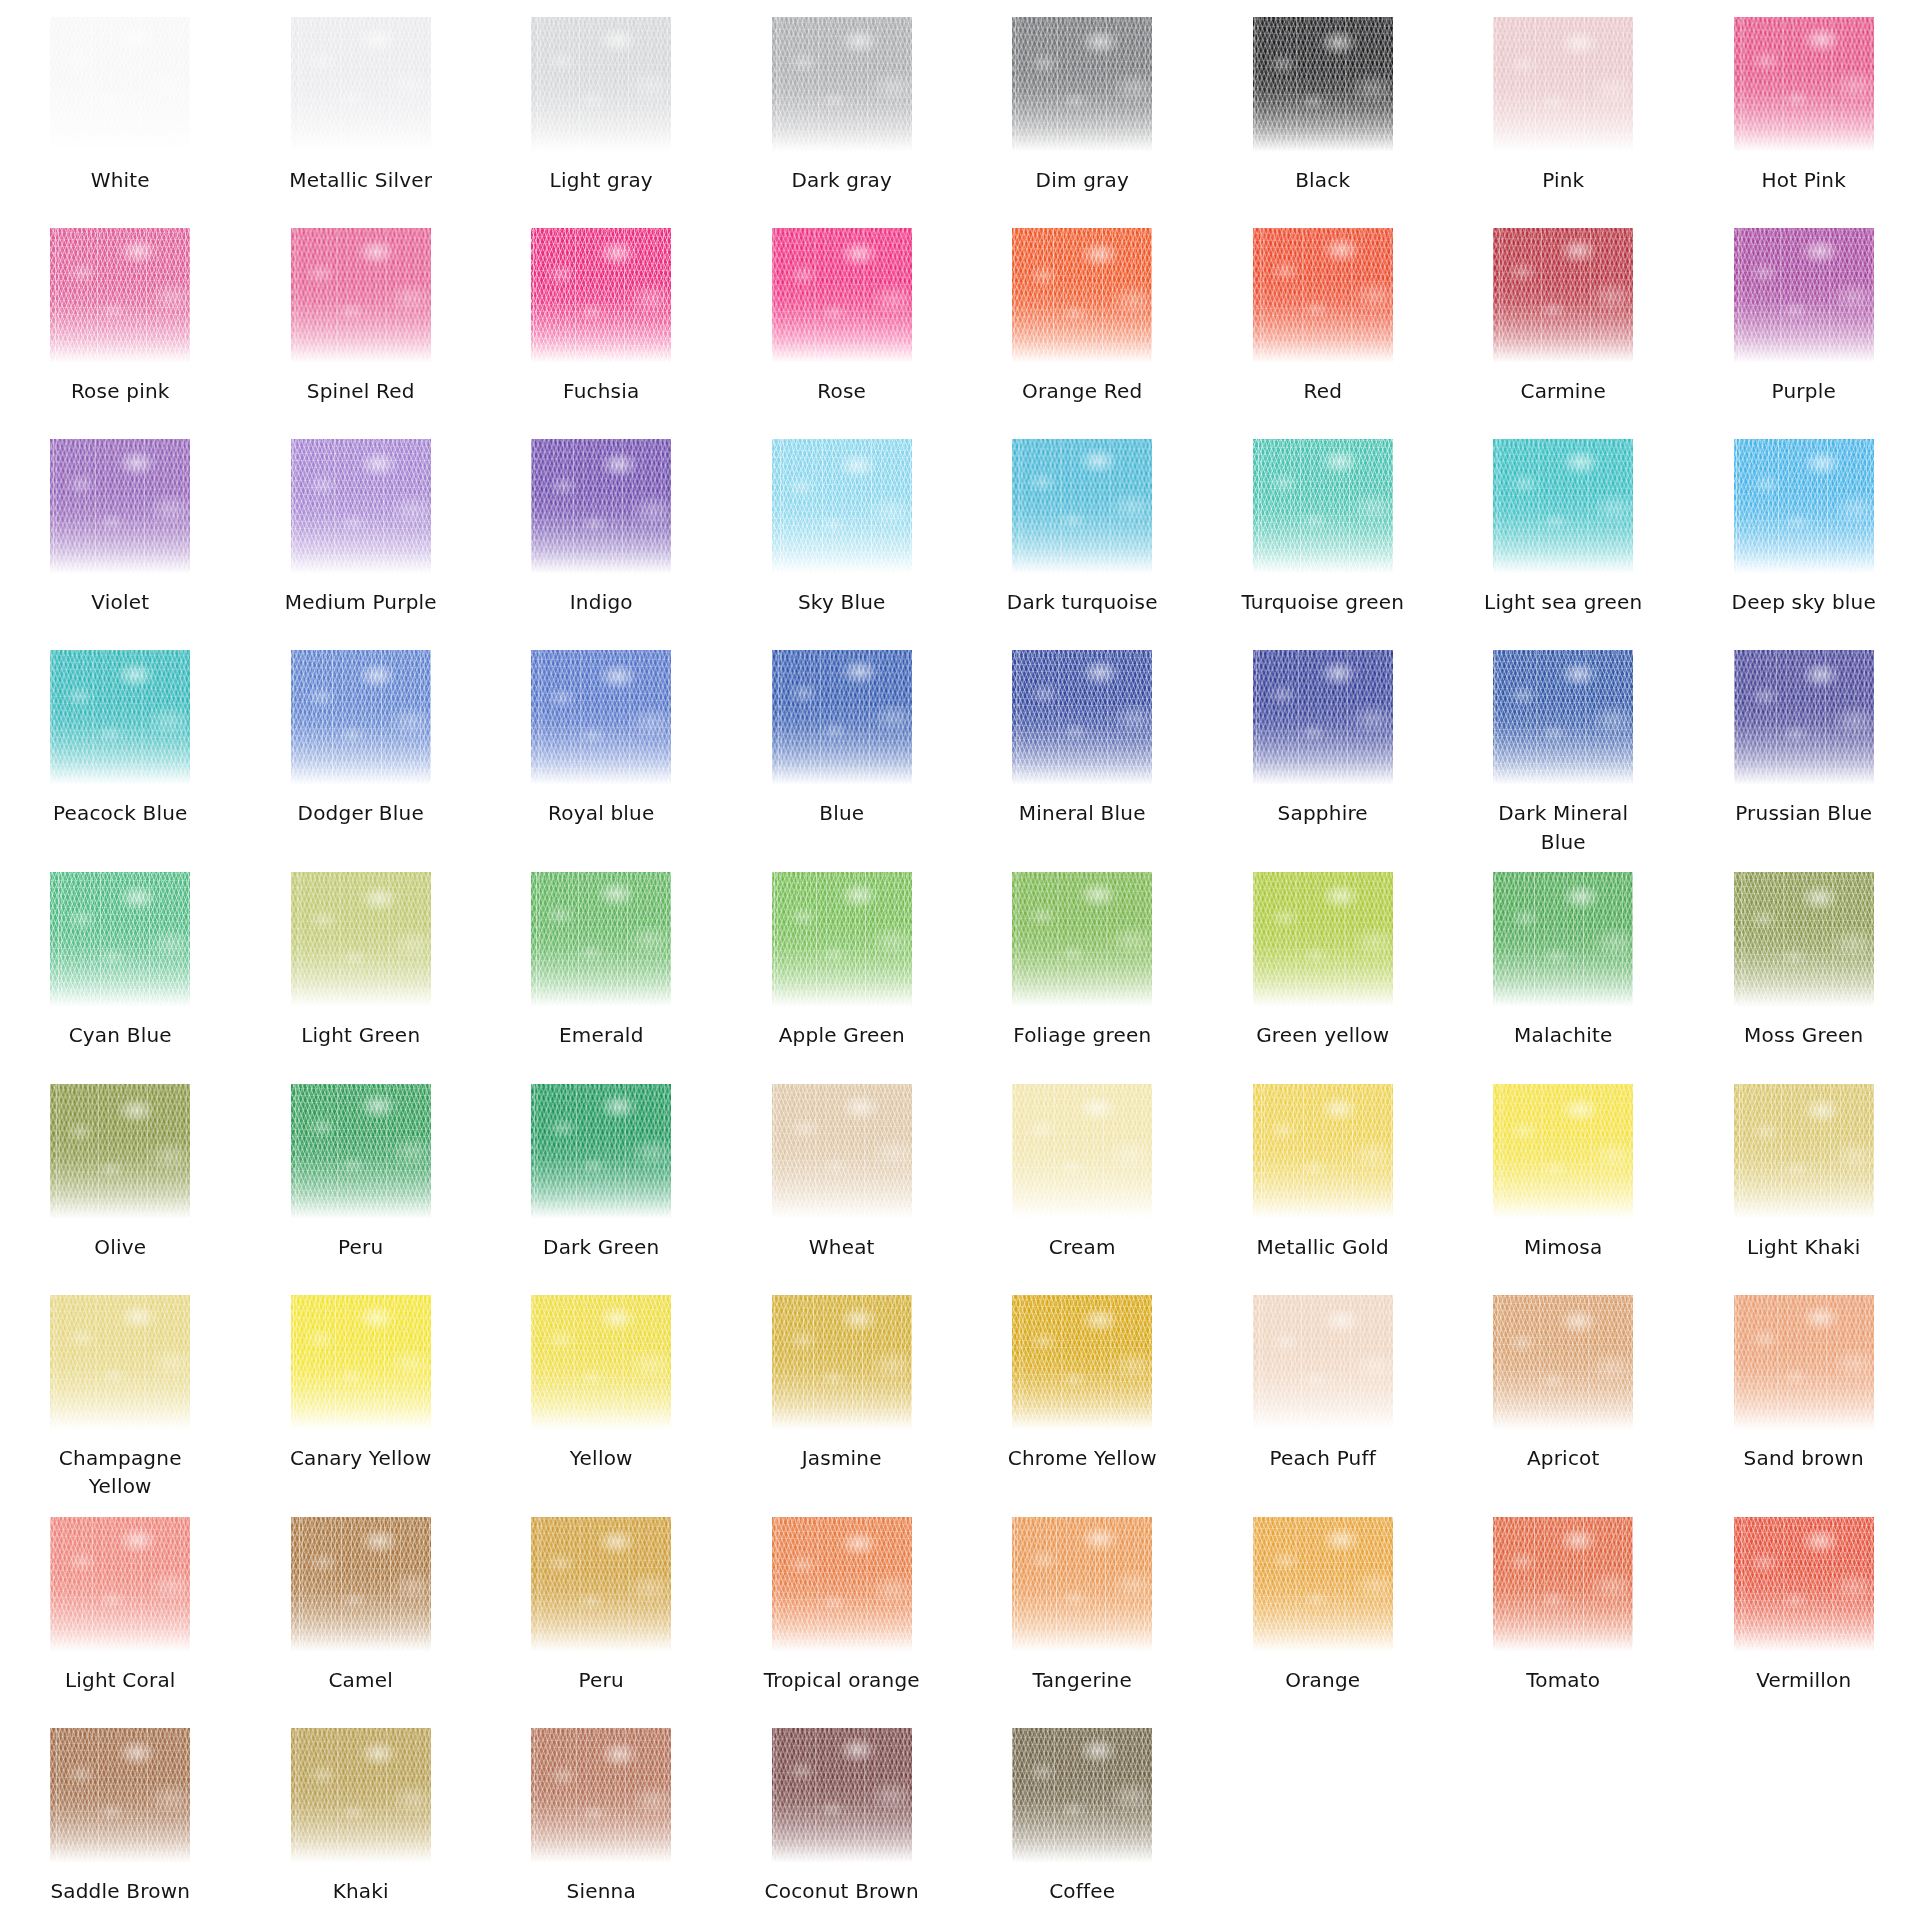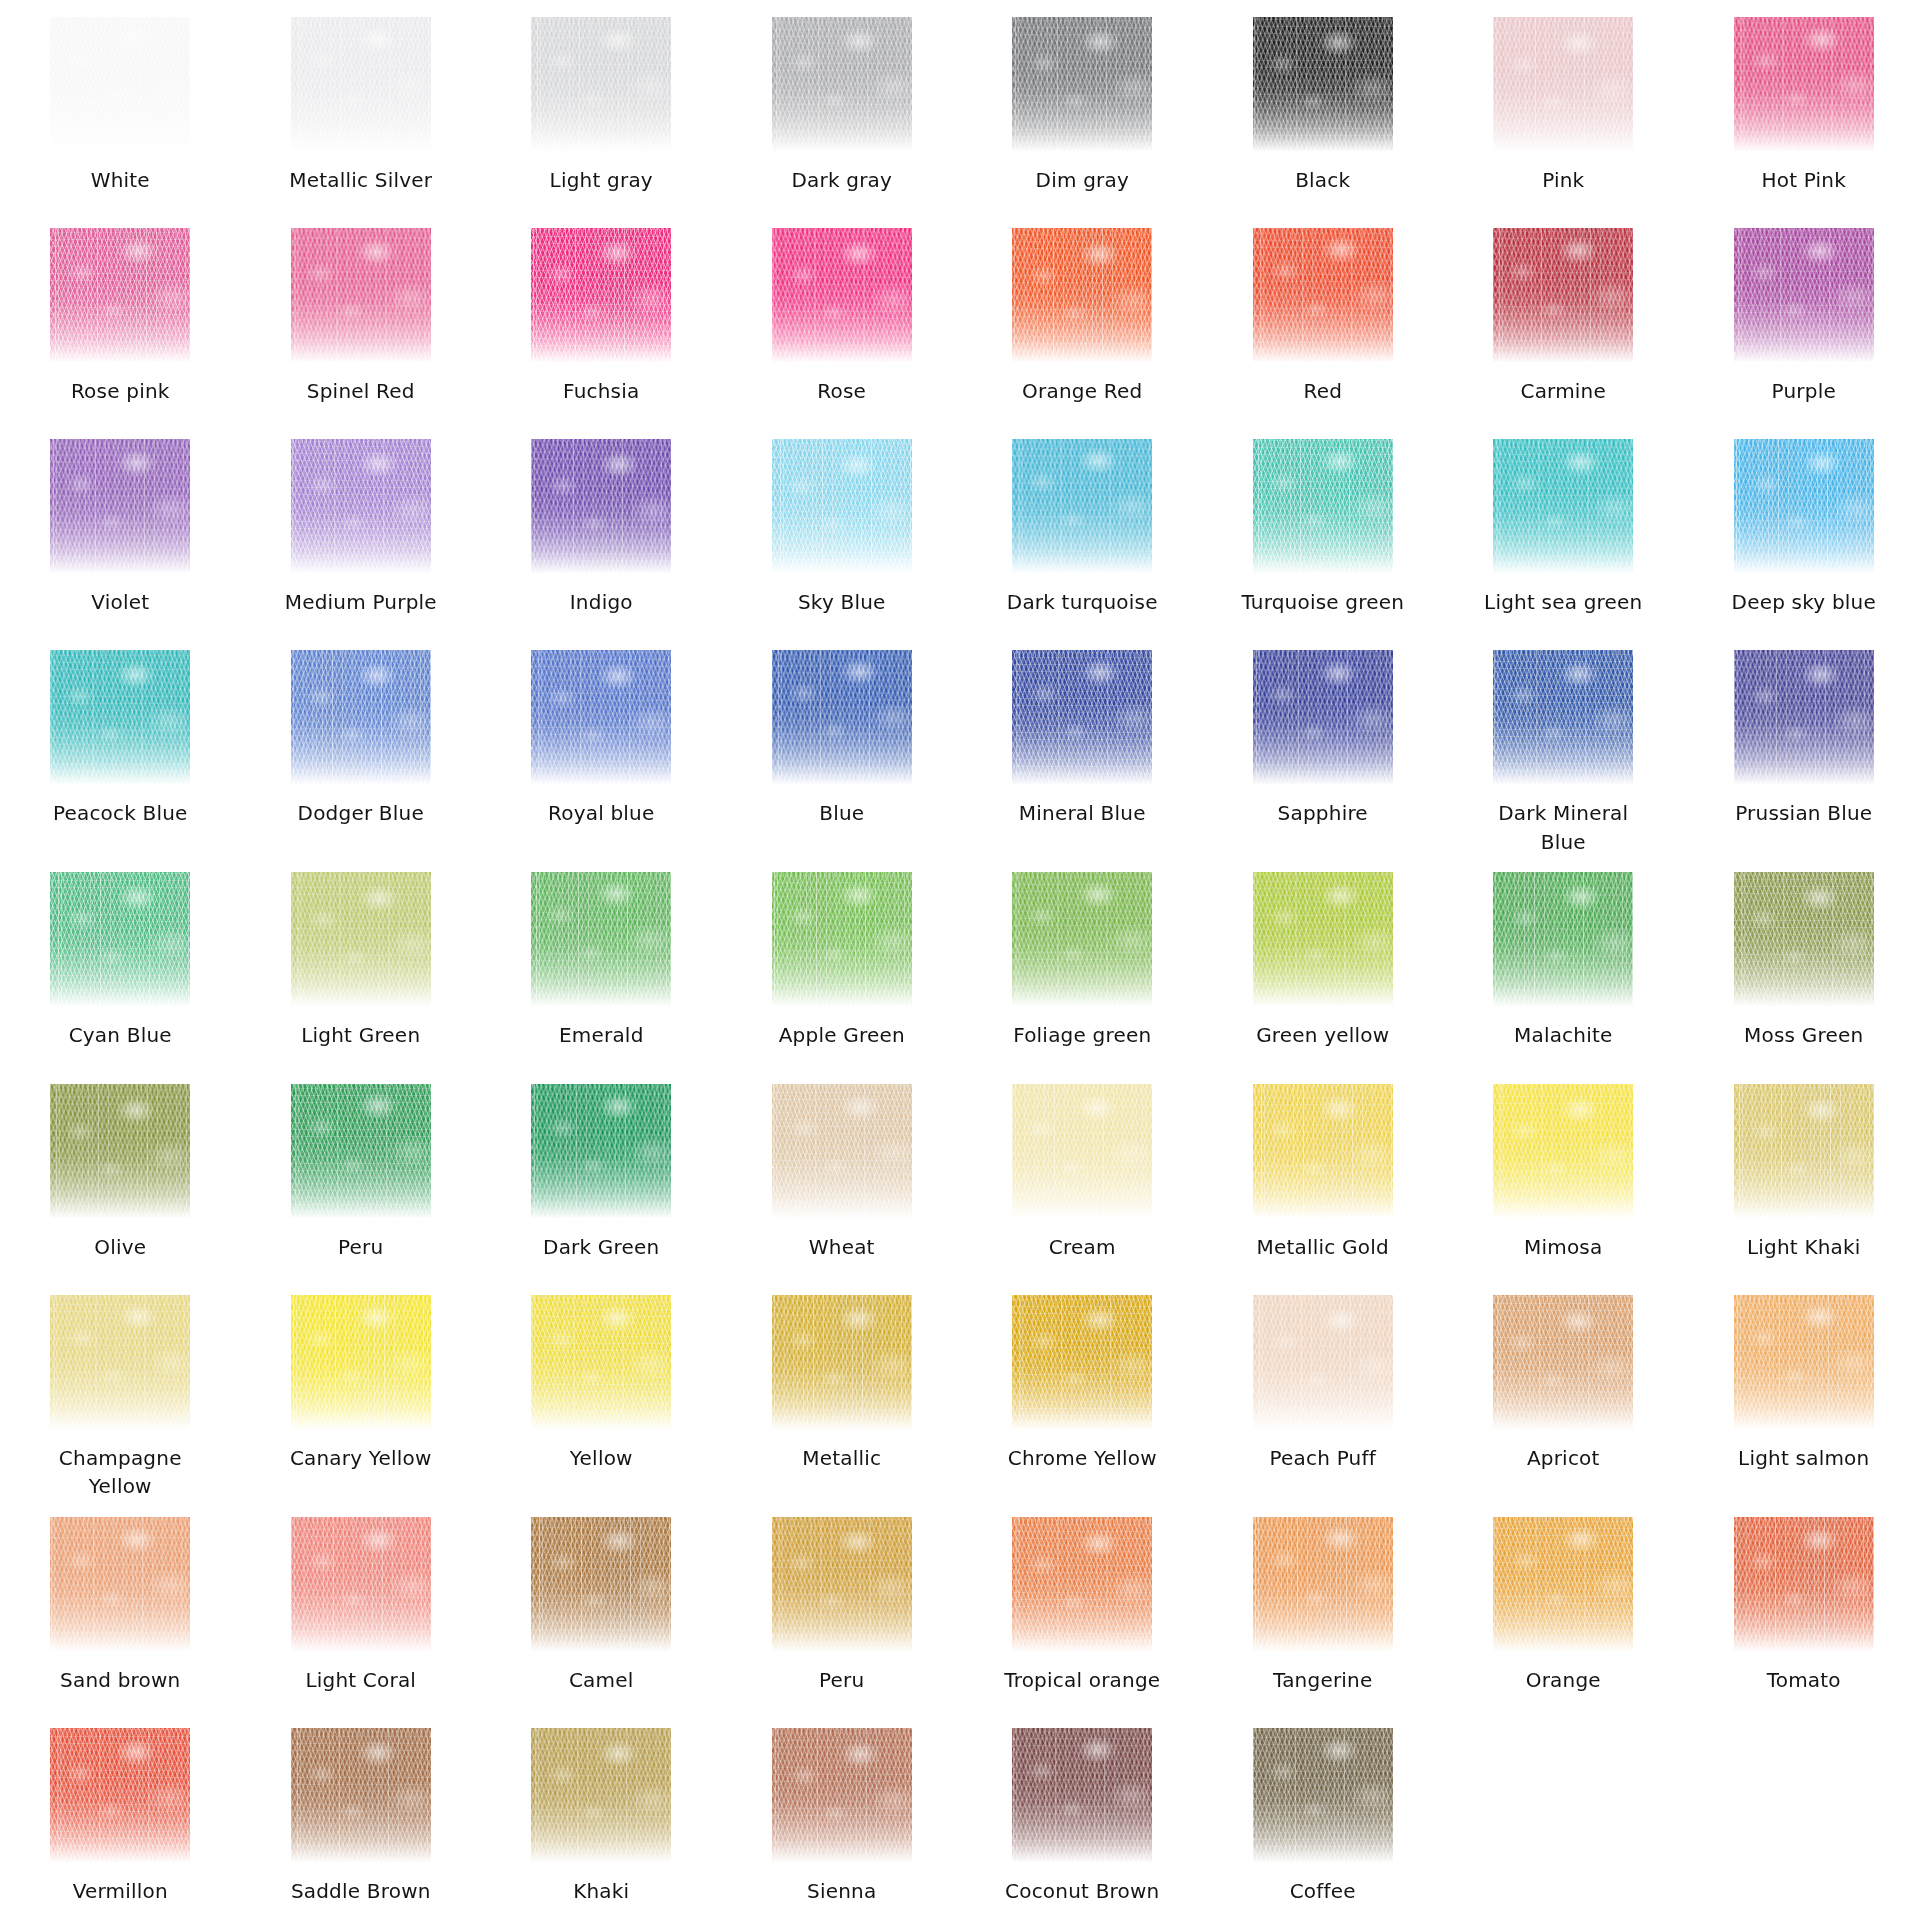--- a/index.html
+++ b/index.html
@@ -596,21 +596,21 @@
       </div>
       <div class="label">Yellow</div>
     </div>
     <div class="cell">
       <div class="swatch">
         <div class="fill" style="background: rgb(210, 173, 48);"></div>
         <div class="grain1" style="background-position: 0px 0px;"></div>
         <div class="grain2" style="background-position: 4.5px 0px, 0px 4.5px, 0px 4.5px;"></div>
         <div class="grain3" style="transform: translate(0px, 0px);"></div>
       </div>
-      <div class="label">Metallic</div>
+      <div class="label">Jasmine</div>
     </div>
     <div class="cell">
       <div class="swatch">
         <div class="fill" style="background: rgb(216, 167, 19);"></div>
         <div class="grain1" style="background-position: 8.3px 0px;"></div>
         <div class="grain2" style="background-position: 3px 8.3px, 8.3px 3px, 0px 3px;"></div>
         <div class="grain3" style="transform: translate(0.8px, 0.8px);"></div>
       </div>
       <div class="label">Chrome Yellow</div>
     </div>
@@ -627,29 +627,20 @@
       <div class="swatch">
         <div class="fill" style="background: rgb(215, 157, 106);"></div>
         <div class="grain1" style="background-position: 5.3px 0px;"></div>
         <div class="grain2" style="background-position: 0px 5.3px, 5.3px 0px, 0px 0px;"></div>
         <div class="grain3" style="transform: translate(-1.5px, 2.3px);"></div>
       </div>
       <div class="label">Apricot</div>
     </div>
     <div class="cell">
       <div class="swatch">
-        <div class="fill" style="background: rgb(238, 170, 95);"></div>
-        <div class="grain1" style="background-position: 3.8px 0px;"></div>
-        <div class="grain2" style="background-position: 6.8px 3.8px, 3.8px 6.8px, 0px 6.8px;"></div>
-        <div class="grain3" style="transform: translate(-0.8px, -2.3px);"></div>
-      </div>
-      <div class="label">Light salmon</div>
-    </div>
-    <div class="cell">
-      <div class="swatch">
         <div class="fill" style="background: rgb(233, 154, 109);"></div>
         <div class="grain1" style="background-position: 2.3px 0px;"></div>
         <div class="grain2" style="background-position: 5.3px 2.3px, 2.3px 5.3px, 0px 5.3px;"></div>
         <div class="grain3" style="transform: translate(0px, -1.5px);"></div>
       </div>
       <div class="label">Sand brown</div>
     </div>
     <div class="cell">
       <div class="swatch">
         <div class="fill" style="background: rgb(237, 128, 118);"></div>

